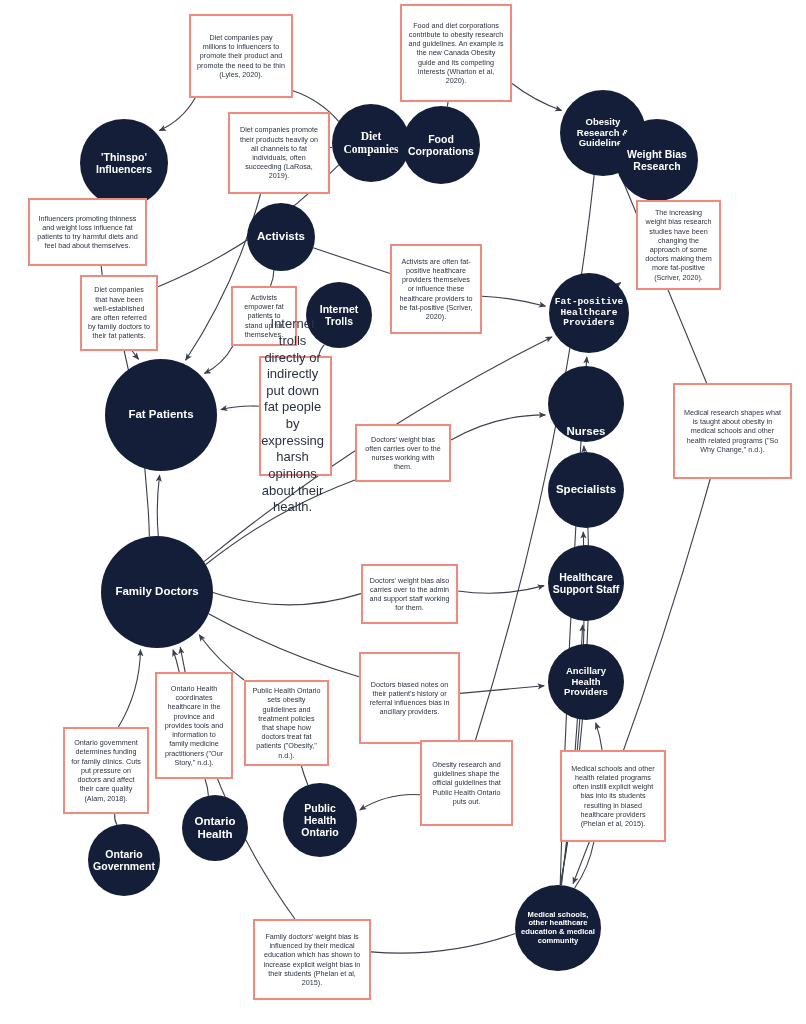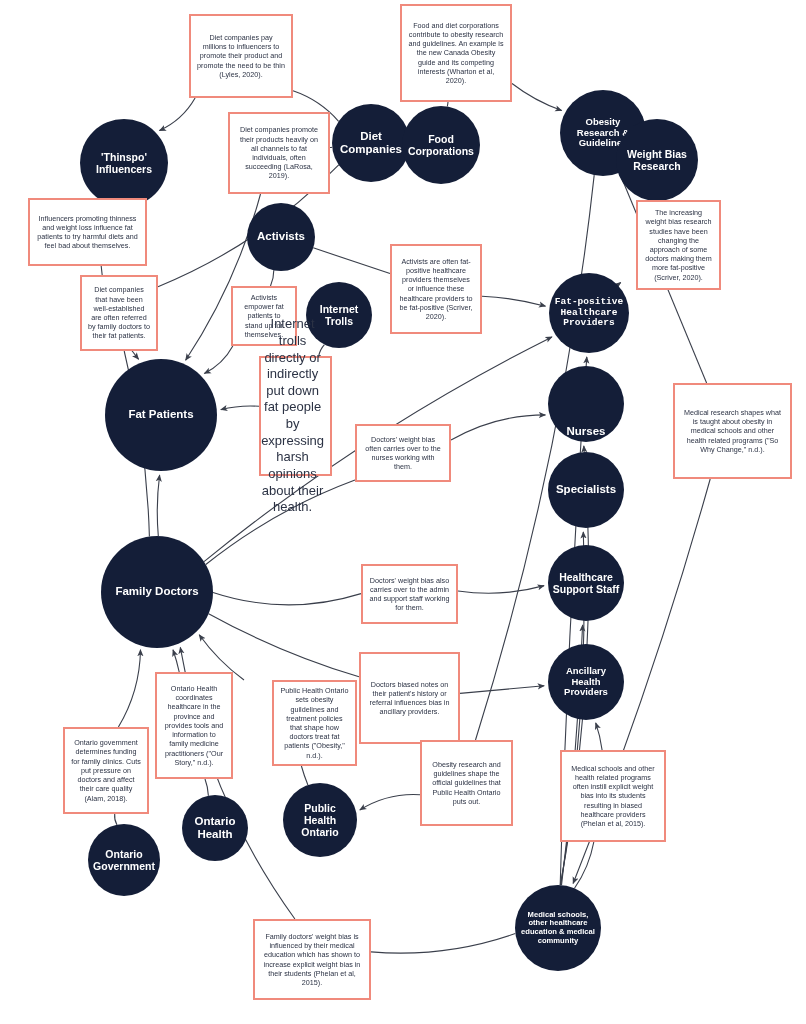--- a/index.html
+++ b/index.html
@@ -109,21 +109,21 @@
         <path d="M560.3,885.1 Q600.3,667.0 583.8,445.9" marker-end="url(#arrowhead)"></path>
         <path d="M560.7,885.1 Q589.0,709.6 583.3,531.9" marker-end="url(#arrowhead)"></path>
         <path d="M561.5,885.1 Q577.7,755.5 582.6,624.9" marker-end="url(#arrowhead)"></path>
         <path d="M560.2,885.1 Q567.8,620.7 586.8,356.9" marker-end="url(#arrowhead)"></path>
       </g>
   </svg>
   <div id="nodes-layer">
       <div class="node" style="left: 80px; top: 119px; width: 88px; height: 88px; font-size: 10.5px;">
         <span>'Thinspo' Influencers</span>
       </div>
-      <div class="node" style="left: 332px; top: 104px; width: 78px; height: 78px; font-size: 11.5px;">
+      <div class="node" style="left: 332px; top: 104px; width: 78px; height: 78px; font-size: 11.5px; font-family: Liberation Serif, serif;">
         <span>Diet Companies</span>
       </div>
       <div class="node" style="left: 402px; top: 106px; width: 78px; height: 78px; font-size: 10.5px;">
         <span>Food Corporations</span>
       </div>
       <div class="node" style="left: 560px; top: 90px; width: 86px; height: 86px; font-size: 9.5px;">
         <span>Obesity Research &amp; Guidelines</span>
       </div>
       <div class="node" style="left: 616px; top: 119px; width: 82px; height: 82px; font-size: 10.5px;">
         <span>Weight Bias Research</span>
@@ -207,21 +207,21 @@
       </div>
       <div class="note" style="left: 359px; top: 652px; width: 101px; height: 92px; font-size: 7.2px;">
         <span>Doctors biased notes on their patient's history or referral influences bias in ancillary providers.</span>
       </div>
       <div class="note" style="left: 63px; top: 727px; width: 86px; height: 87px; font-size: 7.2px;">
         <span>Ontario government determines funding for family clinics. Cuts put pressure on doctors and affect their care quality (Alam, 2018).</span>
       </div>
       <div class="note" style="left: 155px; top: 672px; width: 78px; height: 107px; font-size: 7.2px;">
         <span>Ontario Health coordinates healthcare in the province and provides tools and information to family medicine practitioners ("Our Story," n.d.).</span>
       </div>
-      <div class="note" style="left: 244px; top: 680px; width: 85px; height: 86px; font-size: 7.2px; margin-left: 28px;">
+      <div class="note" style="left: 244px; top: 680px; width: 85px; height: 86px; font-size: 7.2px;">
         <span>Public Health Ontario sets obesity guildelines and treatment policies that shape how doctors treat fat patients ("Obesity," n.d.).</span>
       </div>
       <div class="note" style="left: 420px; top: 740px; width: 93px; height: 86px; font-size: 7.2px;">
         <span>Obesity research and guidelines shape the official guidelines that Public Health Ontario puts out.</span>
       </div>
       <div class="note" style="left: 560px; top: 750px; width: 106px; height: 92px; font-size: 7.2px;">
         <span>Medical schools and other health related programs often instill explicit weight bias into its students resulting in biased healthcare providers (Phelan et al, 2015).</span>
       </div>
       <div class="note" style="left: 253px; top: 919px; width: 118px; height: 81px; font-size: 7.2px;">
         <span>Family doctors' weight bias is influenced by their medical education which has shown to increase explicit weight bias in their students (Phelan et al, 2015).</span>

